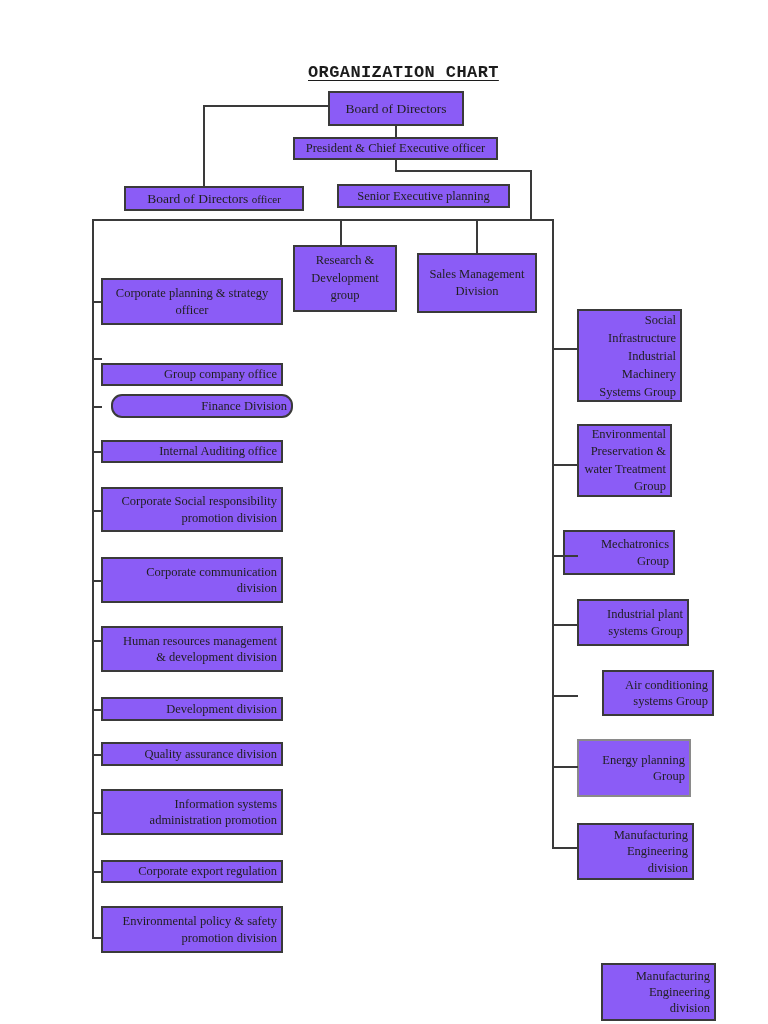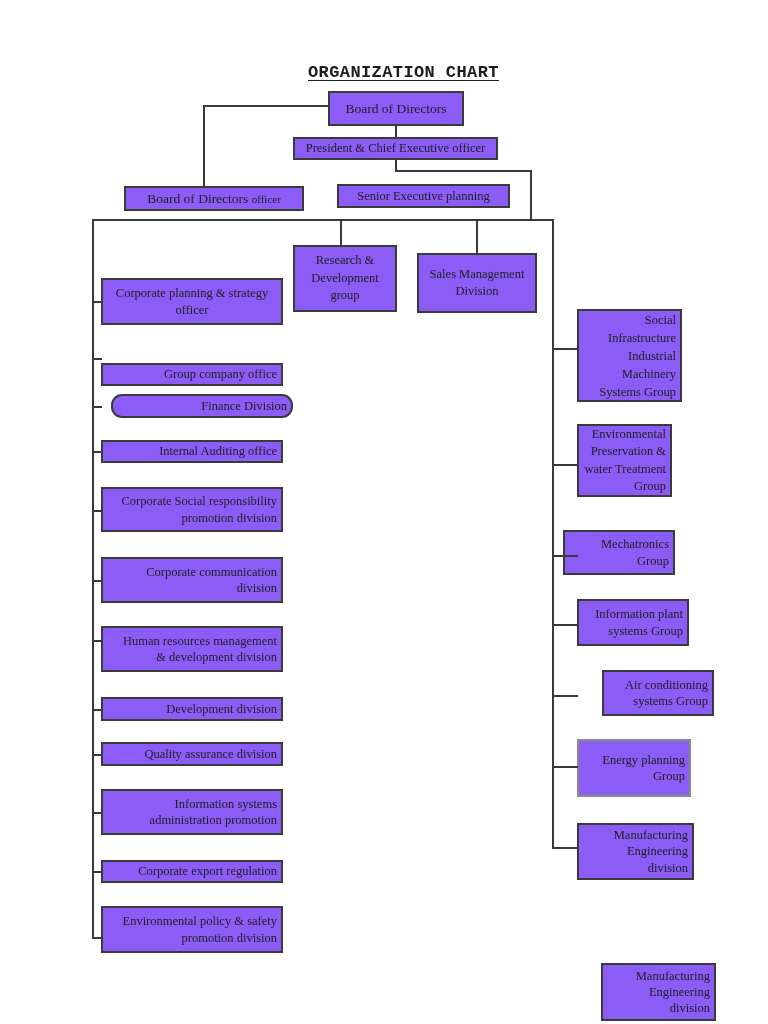--- a/index.html
+++ b/index.html
@@ -124,21 +124,21 @@
         <span>Environmental</span>
         <span>Preservation &amp;</span>
         <span>water Treatment</span>
         <span>Group</span>
       </div>
       <div class="node align-left" style="left: 563px; top: 530px; width: 112px; height: 45px;">
         <span>Mechatronics</span>
         <span>Group</span>
       </div>
       <div class="node align-left" style="left: 577px; top: 599px; width: 112px; height: 47px;">
-        <span>Information plant</span>
+        <span>Industrial plant</span>
         <span>systems Group</span>
       </div>
       <div class="node align-left" style="left: 602px; top: 670px; width: 112px; height: 46px;">
         <span>Air conditioning</span>
         <span>systems Group</span>
       </div>
       <div class="node align-left gray-border" style="left: 577px; top: 739px; width: 114px; height: 58px;">
         <span>Energy planning</span>
         <span>Group</span>
       </div>

